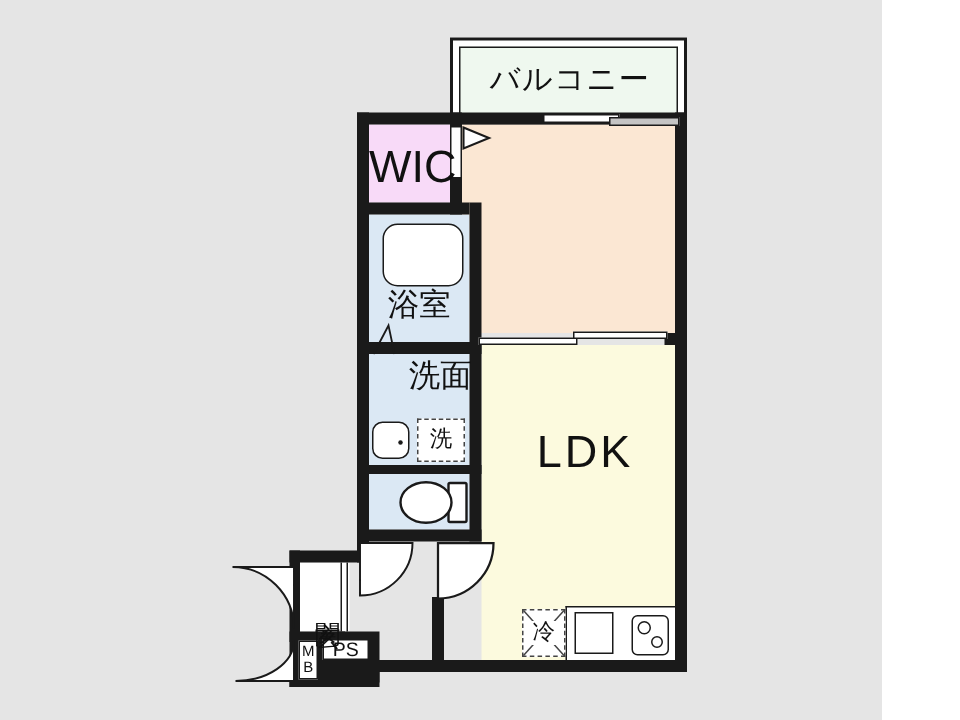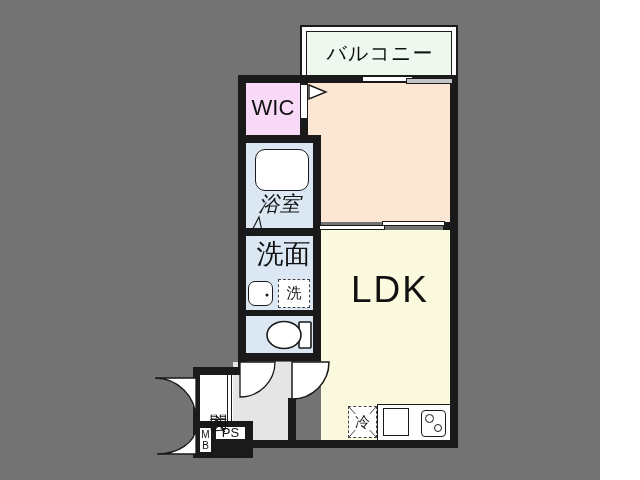--- a/index.html
+++ b/index.html
@@ -1,19 +1,19 @@
 <!DOCTYPE html>
 <html style="--c-wall: #1a1a1a; --c-wic: #f8daf8; --c-western_room: #fbe7d3; --c-water_rooms: #dbe8f4; --c-ldk: #fcfade; --c-hallway: #e5e5e5; --c-entrance: #ffffff; --c-balcony: #eff8ef;"><head>
 <meta charset="utf-8">
 <style>
   html,body{margin:0;padding:0;background:#fff;}
   #canvas{
-    position:relative;width:588px;height:480px;background:#737373;
+    position:relative;width:588px;height:480px;background:#e5e5e5;
     font-family:"Liberation Sans","DejaVu Sans",sans-serif;
-    color:#111;overflow:hidden;padding-left:12px;
+    color:#111;overflow:hidden;
   }
   .abs{position:absolute;box-sizing:border-box;}
   .wall{background:var(--c-wall,#1a1a1a);}
   .room{border:none;}
   .lbl{position:absolute;box-sizing:border-box;text-align:center;color:#111;line-height:1.08;white-space:nowrap;}
   .room-wic{background:var(--c-wic,#f8daf8);}
   .room-west{background:var(--c-western_room,#fbe7d3);}
   .room-water{background:var(--c-water_rooms,#dbe8f4);}
   .room-ldk{background:var(--c-ldk,#fcfade);}
   .room-hall{background:var(--c-hallway,#e5e5e5);}
@@ -103,25 +103,25 @@
     <path d="M240,362 L275,362 A35,35 0 0 1 240,397 Z" fill="#fff" stroke="#1a1a1a" stroke-width="1.3"></path>
 
     <path d="M292,362 L329,362 A37,37 0 0 1 292,399 Z" fill="#fff" stroke="#1a1a1a" stroke-width="1.5"></path>
 
     <path d="M196,378 L155,378 A41,41 0 0 1 196,419 Z" fill="#fff" stroke="#1a1a1a" stroke-width="1.3"></path>
 
     <path d="M196,454 L157,454 A39,27 0 0 0 196,427 Z" fill="#fff" stroke="#1a1a1a" stroke-width="1.3"></path>
   </svg>
 
   <div class="lbl" style="left:320px;top:43px;width:120px;font-size:20px;letter-spacing:1px;">バルコニー</div>
-  <div class="lbl" style="left:246px;top:96px;width:54px;font-size:22px;">WIC</div>
-  <div class="lbl" style="left:246px;top:193px;width:67px;font-size:21px;font-style:italic;">浴室</div>
-  <div class="lbl" style="left:250px;top:240px;width:67px;font-size:27px;">洗面</div>
+  <div class="lbl" style="left:246px;top:96px;width:54px;font-size:30px;">WIC</div>
+  <div class="lbl" style="left:246px;top:193px;width:67px;font-size:21px;">浴室</div>
+  <div class="lbl" style="left:260px;top:240px;width:67px;font-size:21px;">洗面</div>
   <div class="lbl" style="left:278px;top:285px;width:32px;font-size:15px;">洗</div>
-  <div class="lbl" style="left:328px;top:270px;width:124px;font-size:37px;letter-spacing:2px;">LDK</div>
+  <div class="lbl" style="left:328px;top:286px;width:124px;font-size:30px;letter-spacing:2px;">LDK</div>
   <div class="lbl" style="left:350px;top:414px;width:25px;font-size:15px;background:#fff;">冷</div>
   <div class="lbl vtext" style="left:205px;top:379px;width:22px;height:44px;font-size:17px;">玄関</div>
   <div class="lbl" style="left:199px;top:429px;width:13px;font-size:10px;line-height:11px;">
     <div>M</div>
     <div>B</div>
   </div>
   <div class="lbl" style="left:215px;top:426px;width:31px;font-size:13px;">PS</div>
 
 </div>
 

